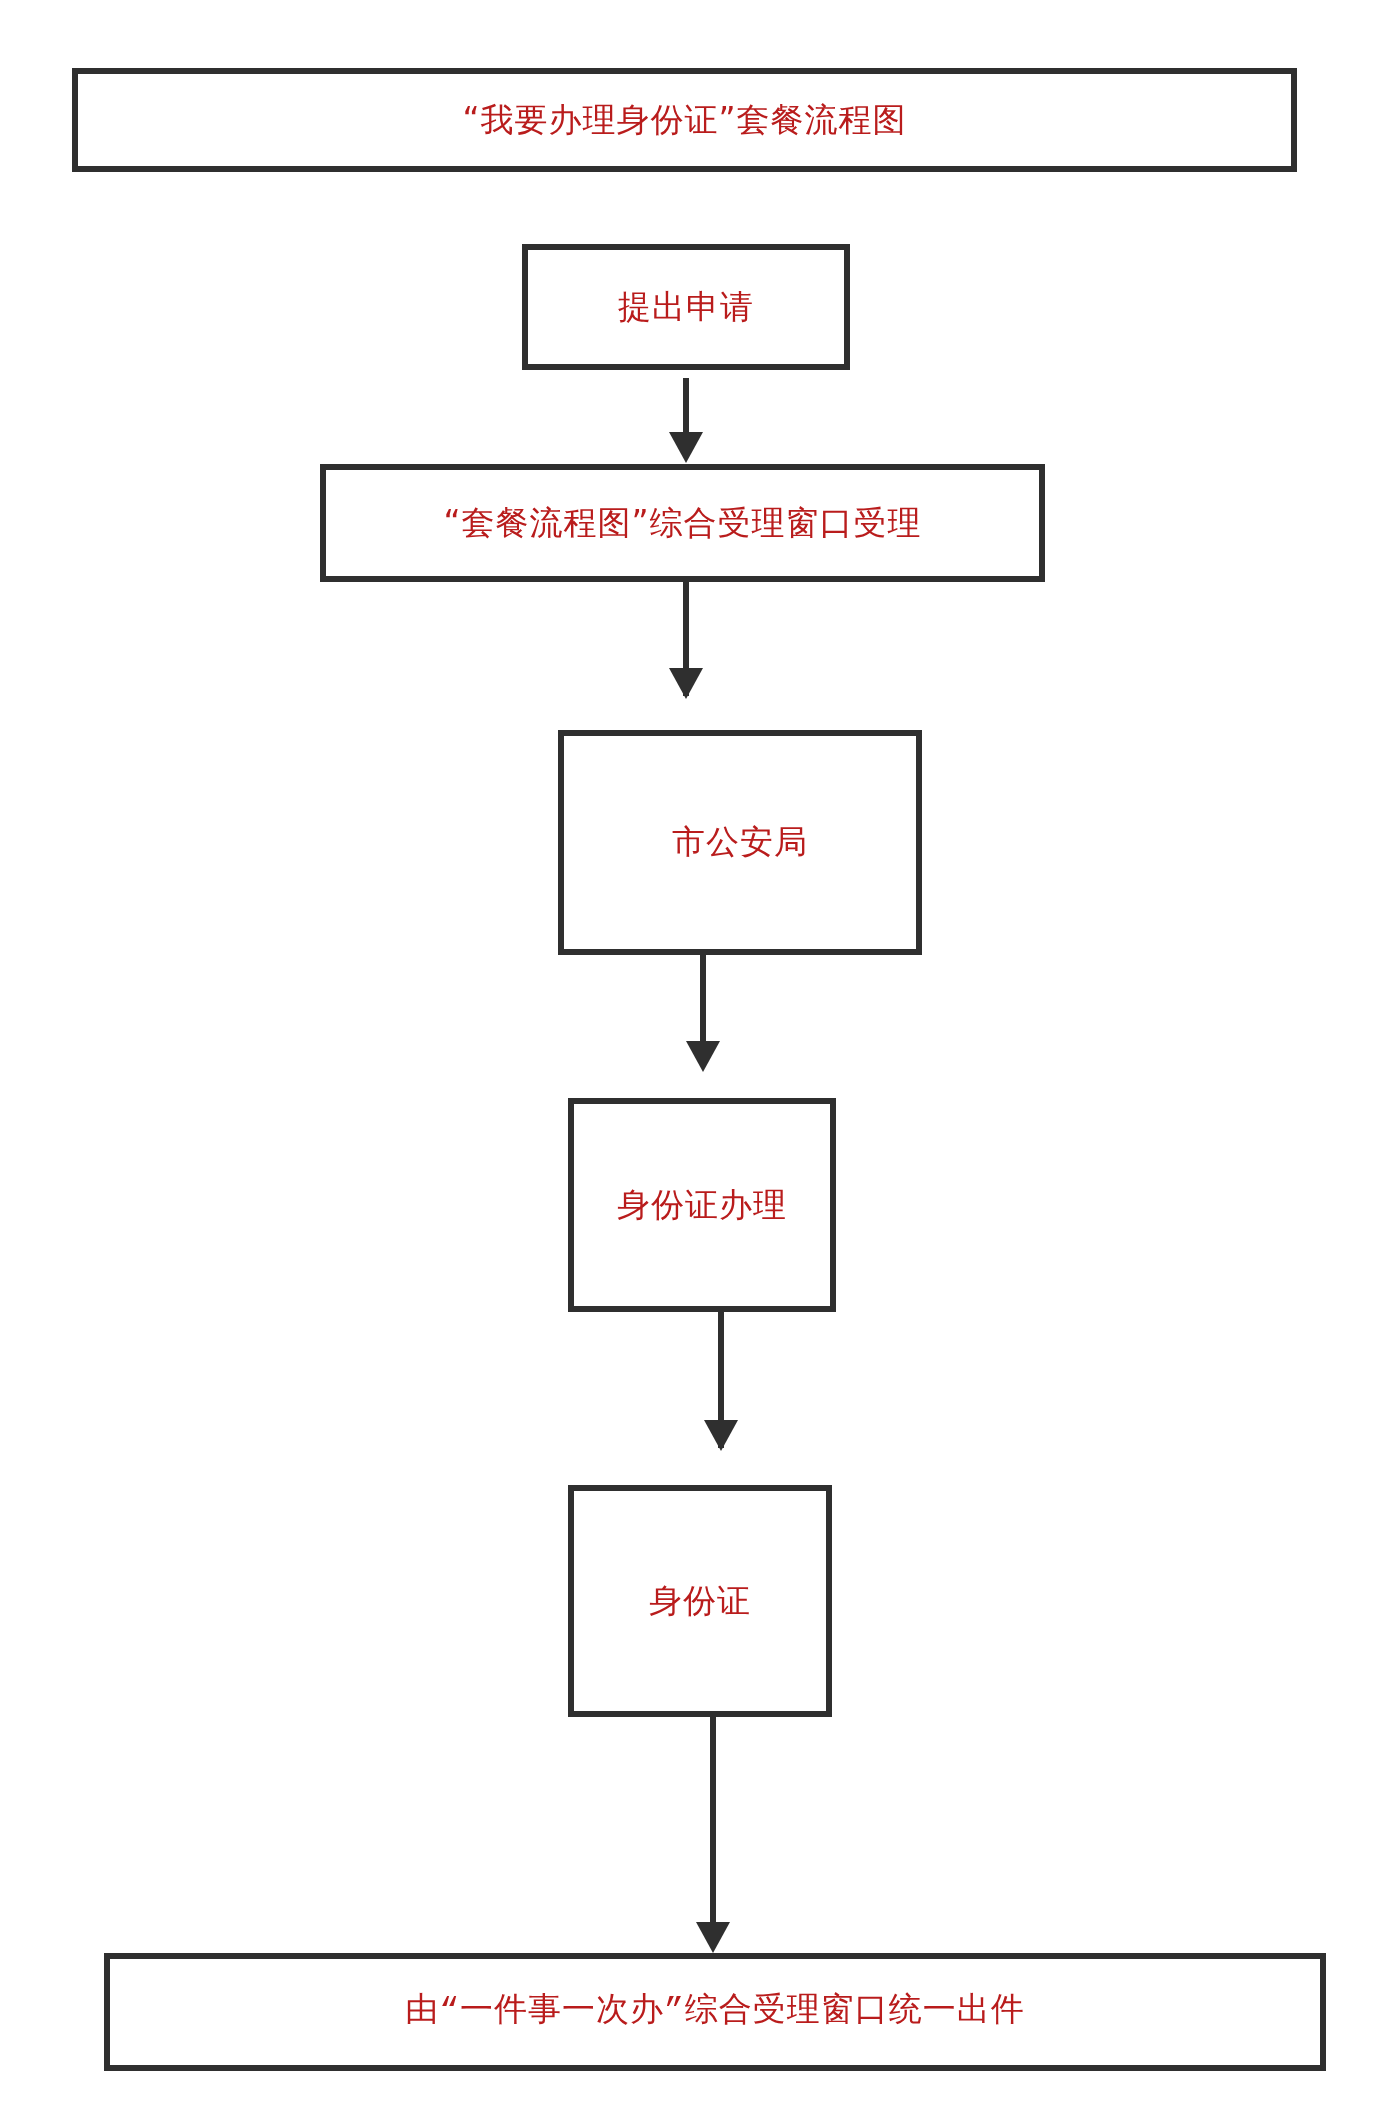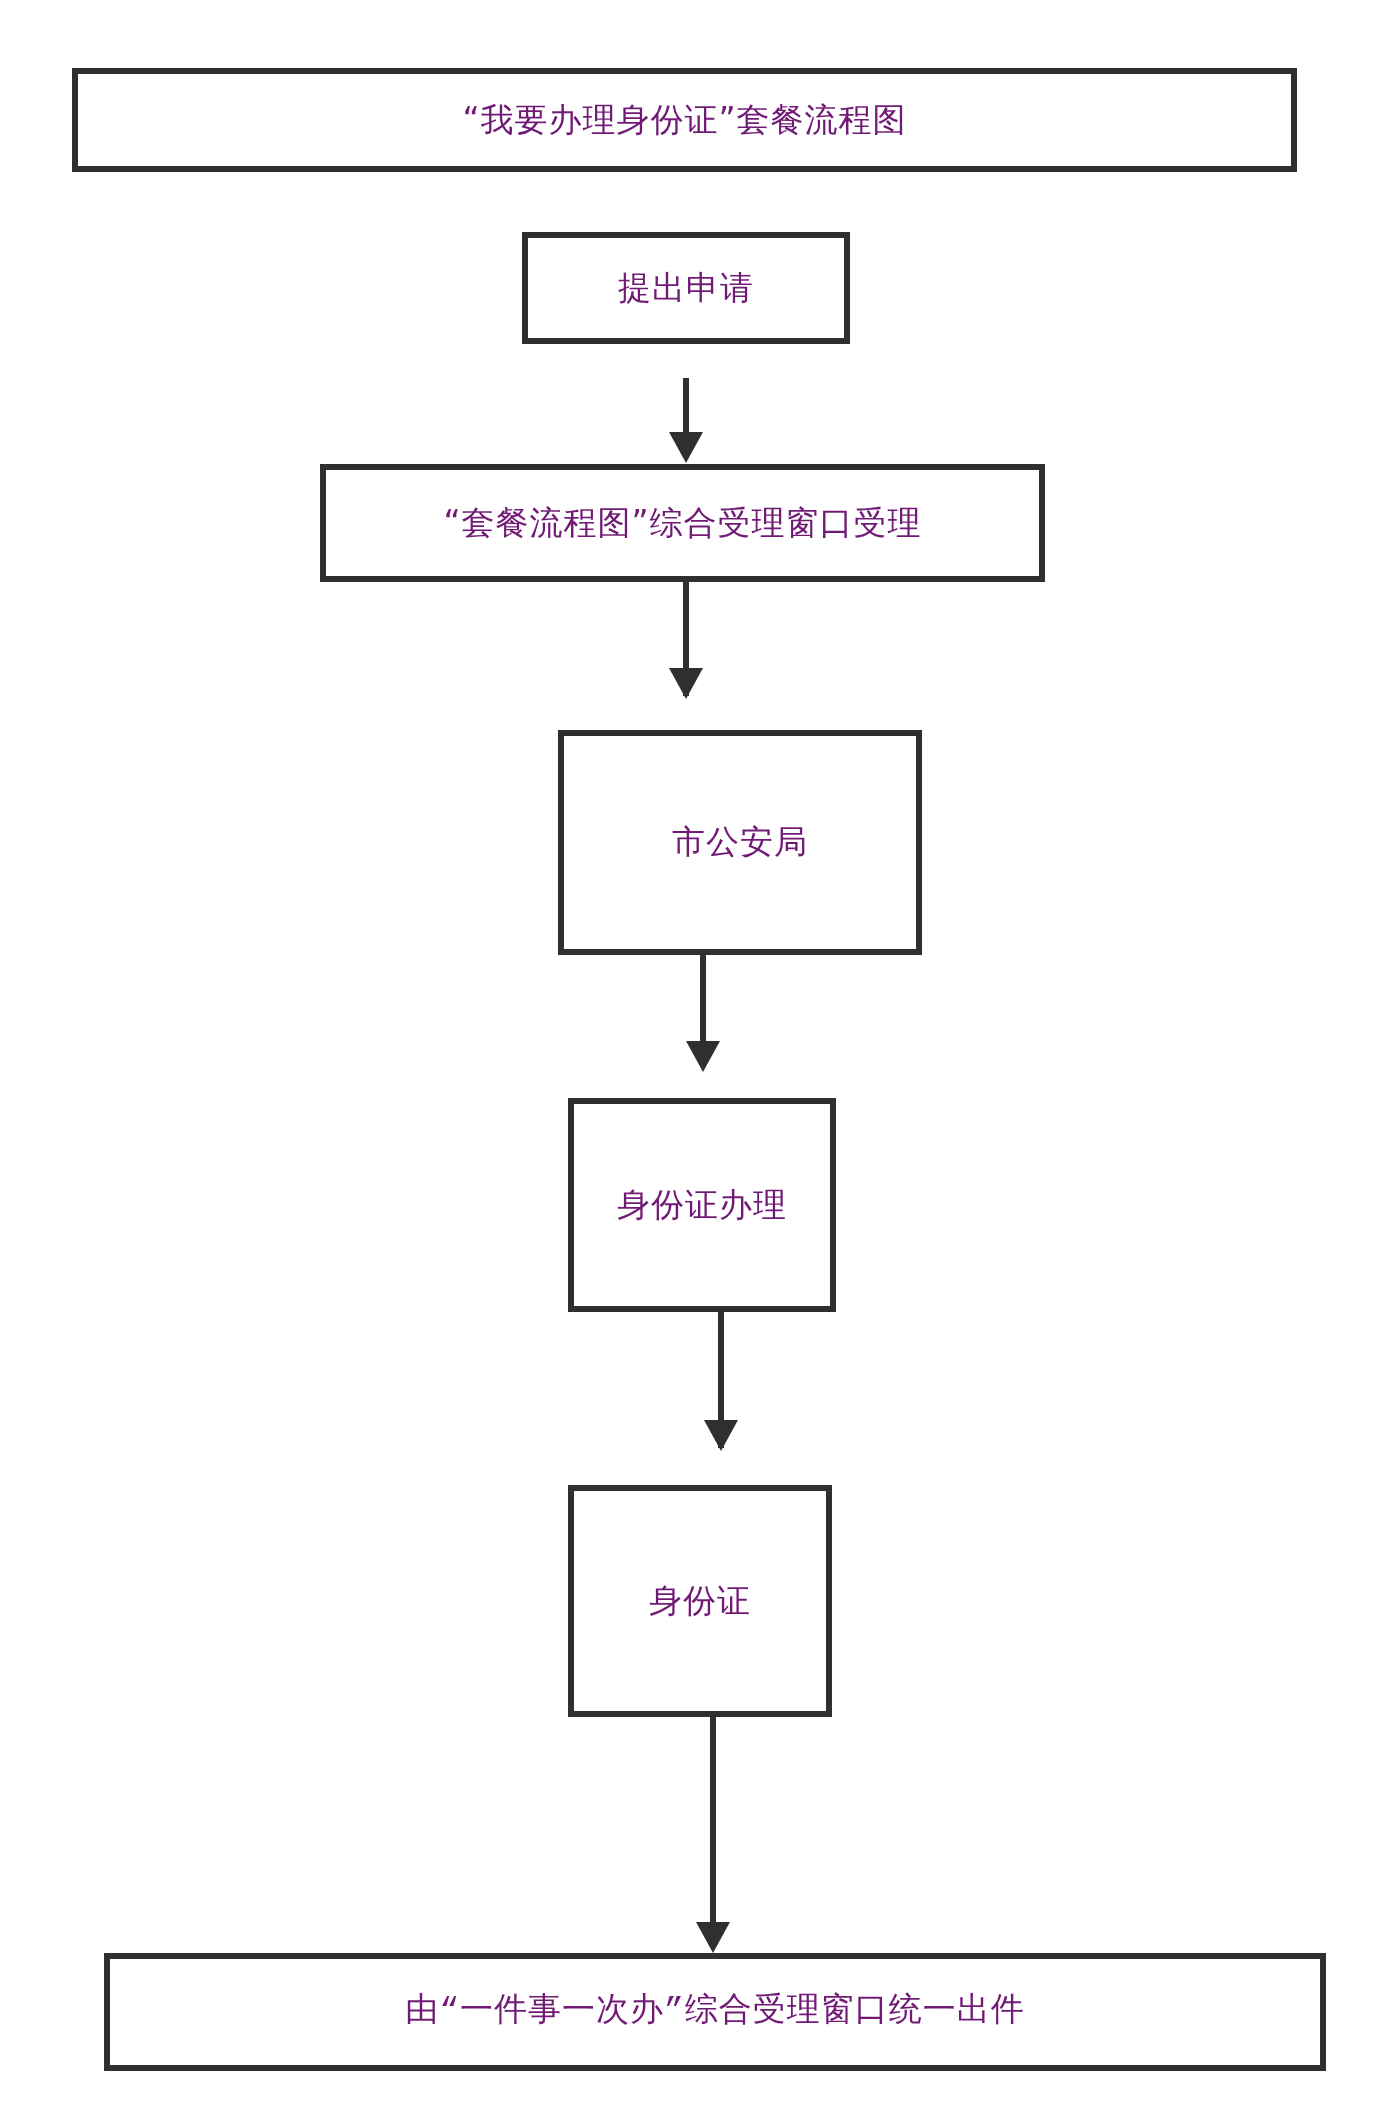--- a/index.html
+++ b/index.html
@@ -26,30 +26,30 @@
     background: #ffffff;
     display: flex;
     align-items: center;
     justify-content: center;
     text-align: center;
   }
   .node .node-label {
     display: block;
     line-height: 1.35;
     letter-spacing: 1px;
-    color: #701a75;
+    color: #b91c1c;
     padding: 0 14px;
     white-space: nowrap;
   }
 
   
   #node-title      { left: 72px;  top: 68px;   width: 1225px; height: 104px; }
   #node-title .node-label      { font-size: 33px; }
 
-  #node-apply      { left: 522px; top: 232px;  width: 328px;  height: 112px; }
+  #node-apply      { left: 522px; top: 244px;  width: 328px;  height: 126px; }
   #node-apply .node-label      { font-size: 33px; }
 
   #node-window     { left: 320px; top: 464px;  width: 725px;  height: 118px; }
   #node-window .node-label     { font-size: 33px; }
 
   #node-bureau     { left: 558px; top: 730px;  width: 364px;  height: 225px; }
   #node-bureau .node-label     { font-size: 33px; }
 
   #node-process    { left: 568px; top: 1098px; width: 268px;  height: 214px; }
   #node-process .node-label    { font-size: 33px; }

